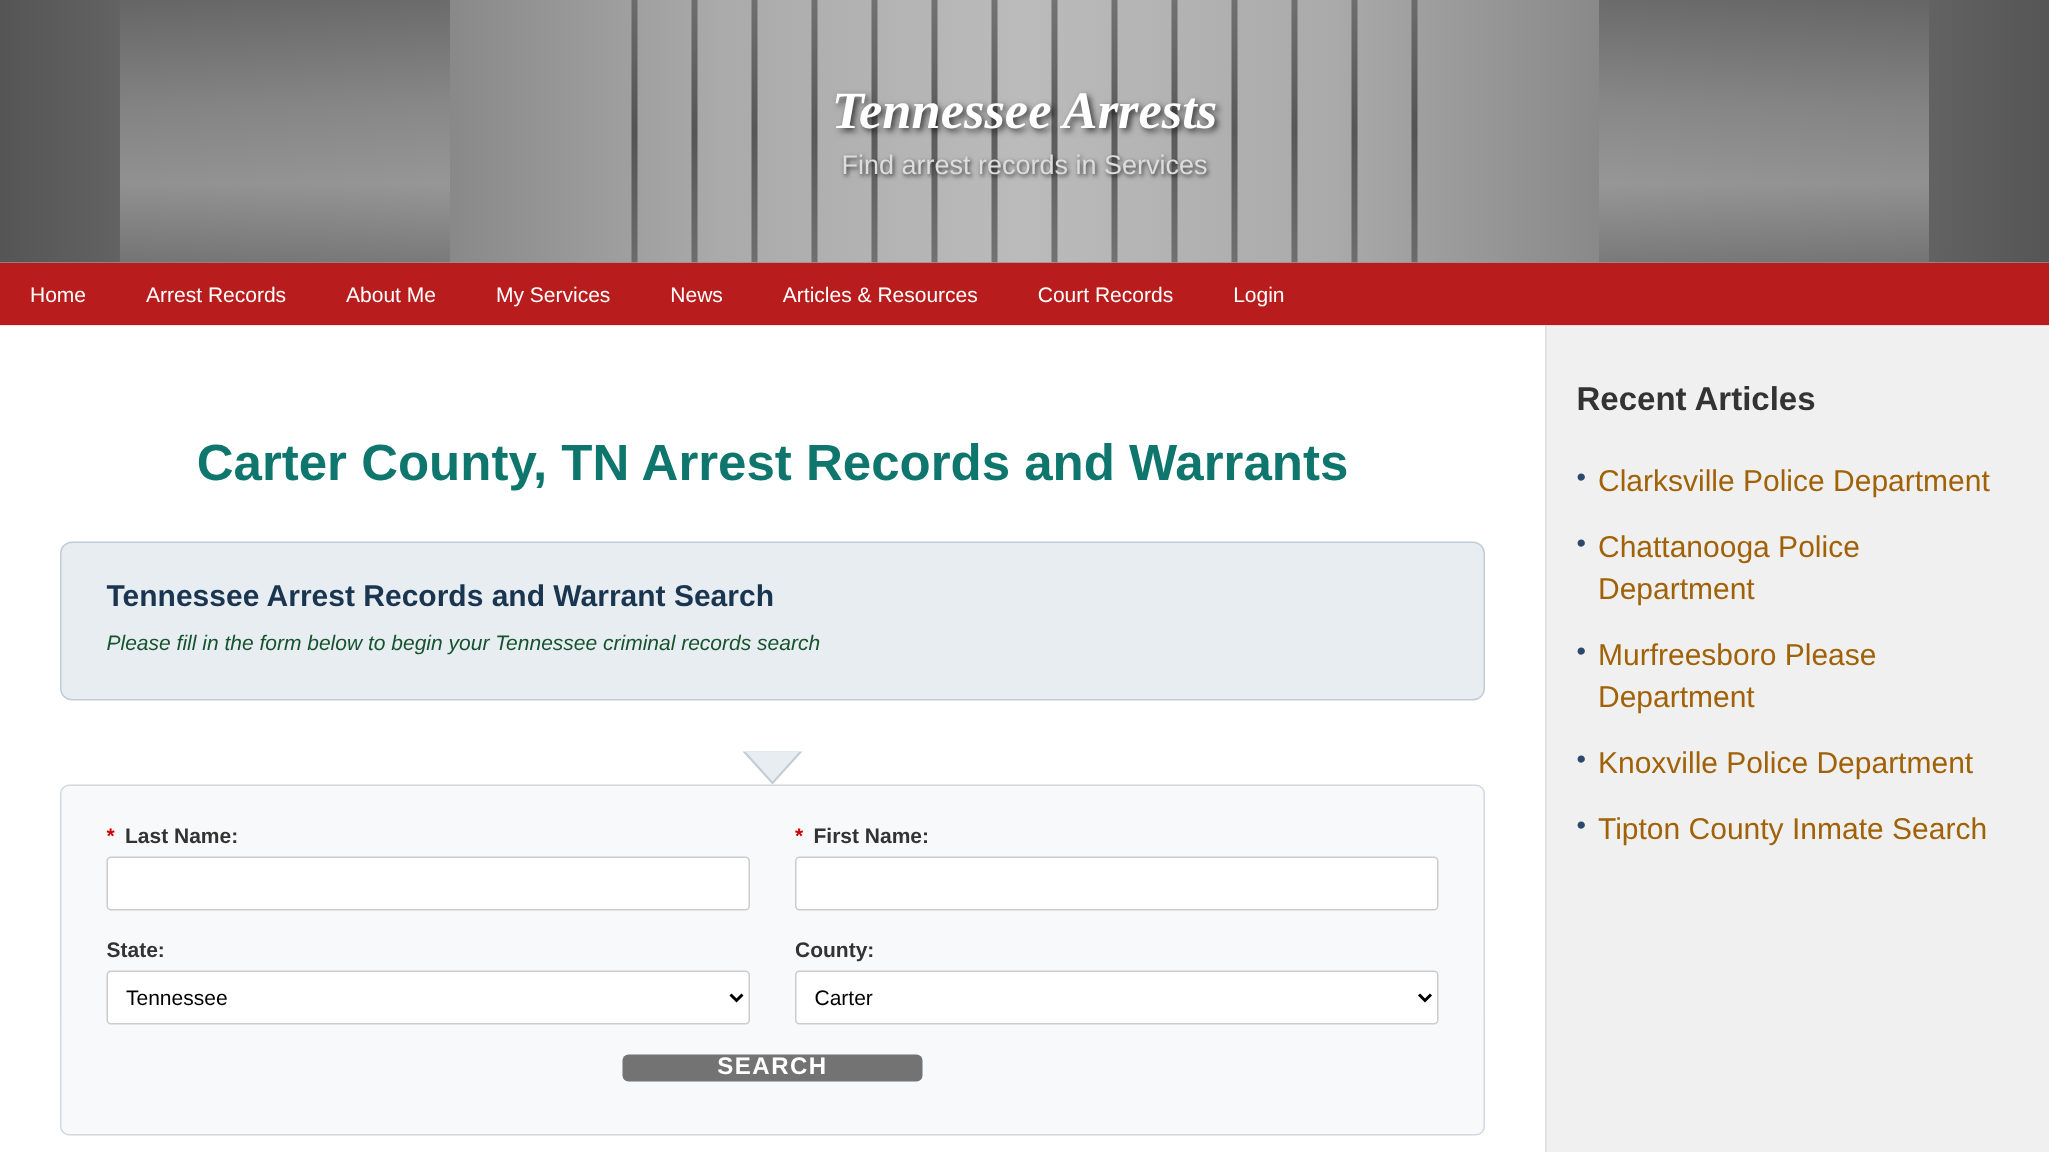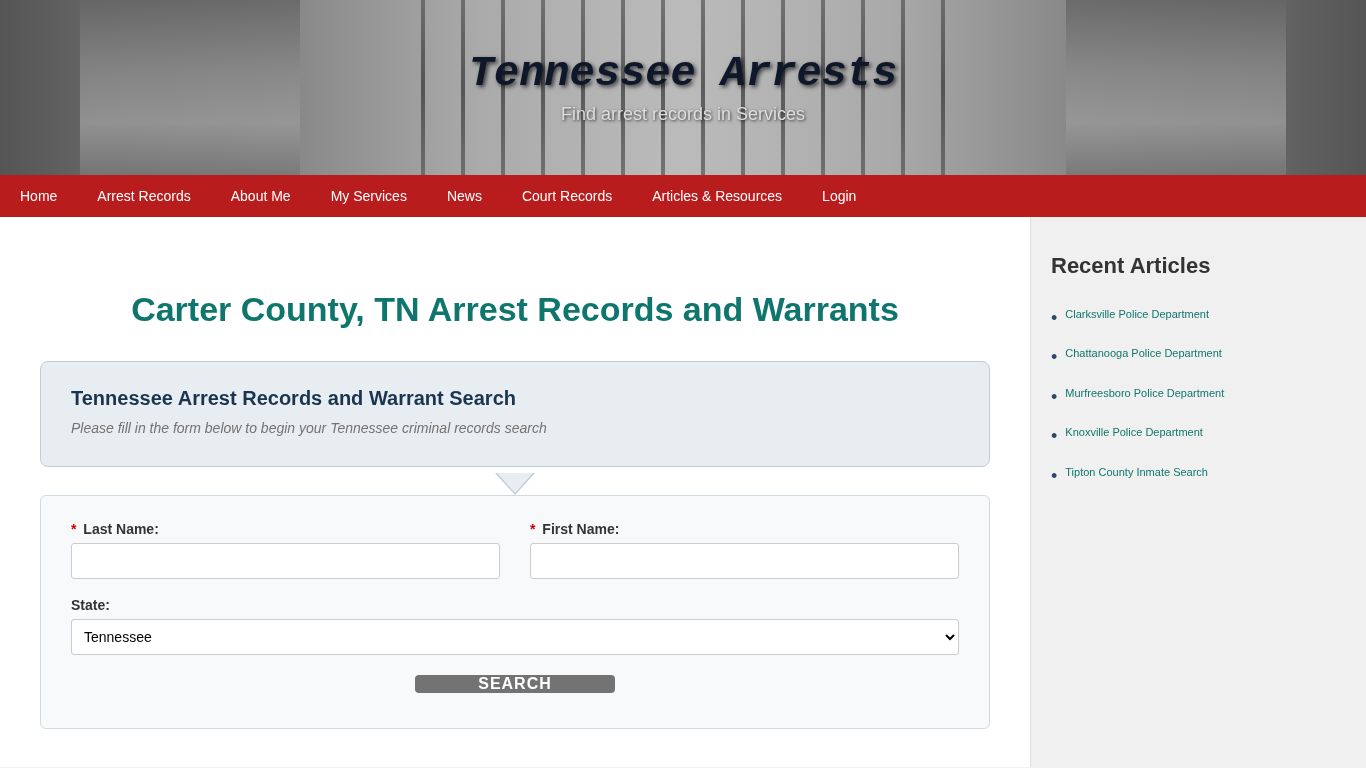--- a/index.html
+++ b/index.html
@@ -50,26 +50,26 @@
       height: 100%;
       margin: 0 18px;
       opacity: 0.7;
     }
     .header-text {
       position: relative;
       z-index: 3;
       text-align: center;
     }
     .site-title {
-      font-size: 42px;
+      font-size: 35px;
       font-weight: bold;
       font-style: italic;
-      color: #0f172a;
+      color: #ffffff;
       text-shadow: 2px 2px 4px rgba(0,0,0,0.7);
-      font-family: Liberation Mono, monospace;
+      font-family: Liberation Serif, serif;
     }
     .site-subtitle {
       font-size: 18px;
       color: #ddd;
       text-shadow: 1px 1px 3px rgba(0,0,0,0.7);
       margin-top: 6px;
     }
 
     
     nav {
@@ -119,31 +119,31 @@
       line-height: 1.3;
       margin-top: 40px;
     }
 
     
     .search-box {
       background: #e8edf2;
       border: 1px solid #c0cdd8;
       border-radius: 8px;
       padding: 25px 30px;
-      margin-bottom: 8px;
+      margin-bottom: 36px;
     }
     .search-box-title {
       font-size: 20px;
       font-weight: bold;
       color: #1a3550;
       margin-bottom: 10px;
     }
     .search-box-subtitle {
       font-size: 14px;
-      color: #737373;
+      color: #14532d;
       font-style: italic;
       margin-bottom: 5px;
     }
     
     .arrow-down {
       width: 0;
       height: 0;
       border-left: 20px solid transparent;
       border-right: 20px solid transparent;
       border-top: 22px solid #c0cdd8;
@@ -246,23 +246,23 @@
       align-items: flex-start;
       gap: 8px;
     }
     .bullet {
       color: #2b4a6b;
       font-size: 18px;
       line-height: 1.3;
       flex-shrink: 0;
     }
     .sidebar-list a {
-      color: #0f766e;
+      color: #a16207;
       text-decoration: none;
-      font-size: 11px;
+      font-size: 20px;
       line-height: 1.4;
       cursor: pointer;
     }
   </style>
 </head>
 <body>
 
 <header class="site-header">
   <div class="header-bg"></div>
   <div class="hand-left"></div>
@@ -288,22 +288,22 @@
     <div class="site-subtitle">Find arrest records in Services</div>
   </div>
 </header>
 
 <nav>
   <a>Home</a>
   <a>Arrest Records</a>
   <a>About Me</a>
   <a>My Services</a>
   <a>News</a>
+  <a>Articles &amp; Resources</a>
   <a>Court Records</a>
-  <a>Articles &amp; Resources</a>
   <a>Login</a>
 </nav>
 
 <div class="main-container">
   <div class="content-area">
 
     <h1 class="page-title">Carter County, TN Arrest Records and Warrants</h1>
 
     <div class="search-box">
       <div class="search-box-title">Tennessee Arrest Records and Warrant Search</div>
@@ -338,20 +338,31 @@
           <label class="form-label">State:</label>
           <select class="form-select">
             <option>Tennessee</option>
             <option>Alabama</option>
             <option>Georgia</option>
             <option>Kentucky</option>
             <option>Virginia</option>
             <option>North Carolina</option>
           </select>
         </div>
+        <div class="form-group">
+          <label class="form-label">County:</label>
+          <select class="form-select">
+            <option>Carter</option>
+            <option>Anderson</option>
+            <option>Bedford</option>
+            <option>Davidson</option>
+            <option>Knox</option>
+            <option>Shelby</option>
+          </select>
+        </div>
       </div>
 
       <button class="search-btn">SEARCH</button>
 
 
     </div>
   </div>
 
   <aside class="sidebar">
     <h2 class="sidebar-title">Recent Articles</h2>
@@ -359,21 +370,21 @@
       <li>
         <span class="bullet">•</span>
         <a>Clarksville Police Department</a>
       </li>
       <li>
         <span class="bullet">•</span>
         <a>Chattanooga Police Department</a>
       </li>
       <li>
         <span class="bullet">•</span>
-        <a>Murfreesboro Police Department</a>
+        <a>Murfreesboro Please Department</a>
       </li>
       <li>
         <span class="bullet">•</span>
         <a>Knoxville Police Department</a>
       </li>
       <li>
         <span class="bullet">•</span>
         <a>Tipton County Inmate Search</a>
       </li>
     </ul>

